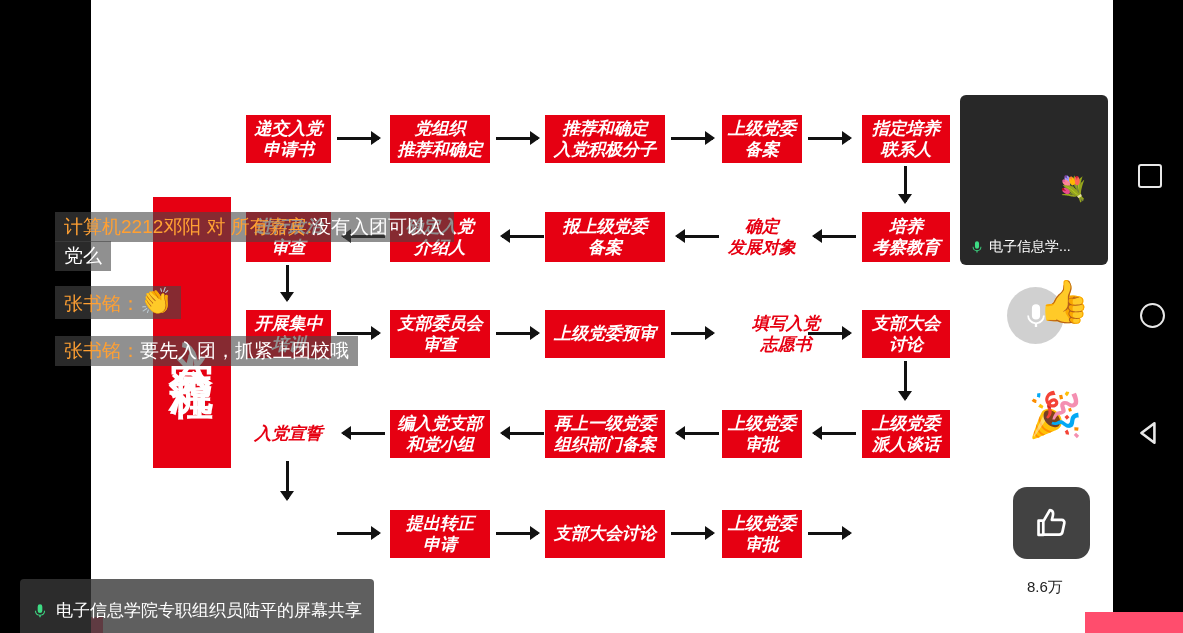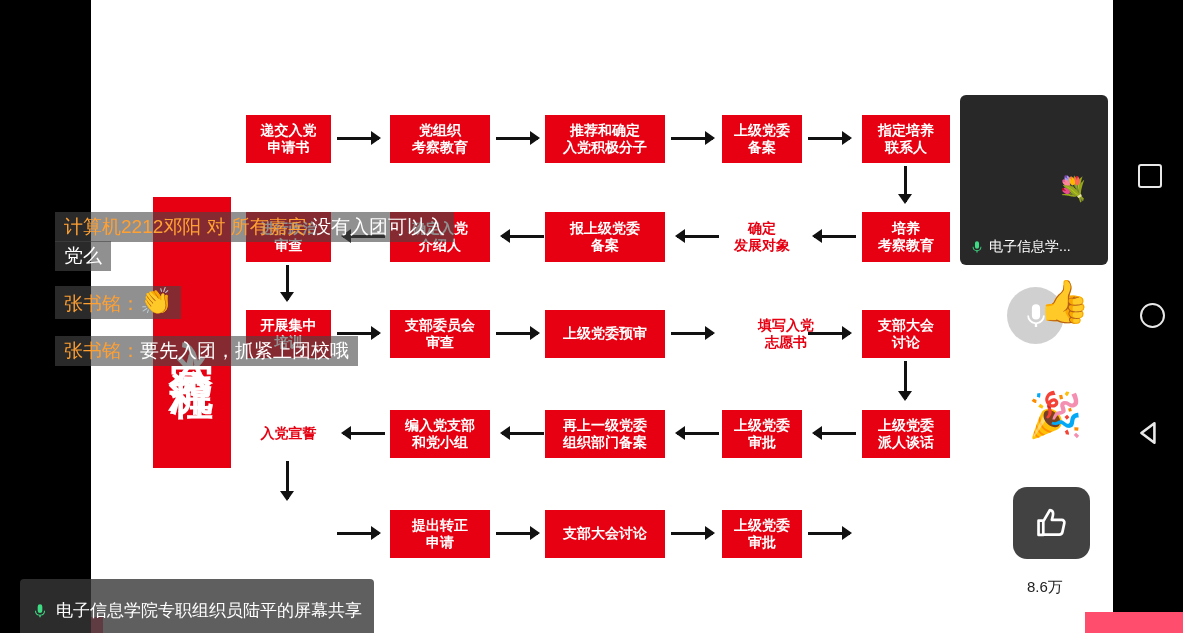--- a/index.html
+++ b/index.html
@@ -10,21 +10,21 @@
   .bar-right{position:absolute;left:1113px;top:0;width:70px;height:612px;background:#000;z-index:2;}
   .pink-strip{position:absolute;background:#ff4d6d;z-index:3;}
   .pink-a{left:1085px;top:612px;width:98px;height:21px;}
   .pink-b{left:91px;top:617px;width:12px;height:16px;}
 
   
   .banner{position:absolute;left:153px;top:197px;width:78px;height:271px;background:#e60012;color:#fff;
           z-index:4;writing-mode:vertical-rl;text-orientation:upright;font-size:44px;font-weight:bold;
           letter-spacing:14px;display:flex;align-items:center;justify-content:center;}
   .box{position:absolute;display:flex;align-items:center;justify-content:center;text-align:center;
-       font-weight:bold;font-size:14px;line-height:1.25;white-space:pre-line;z-index:4;}
+       font-weight:bold;font-size:17px;line-height:1.25;white-space:pre-line;z-index:4;font-style:italic;}
   .box.red{background:#e60012;color:#fff;}
   .box.white{background:#fff;color:#e60012;}
   .arr{position:absolute;background:#111;z-index:4;}
   .arr-r{height:3px;width:42px;}
   .arr-r::after{content:'';position:absolute;right:-9px;top:-6px;border:7px solid transparent;border-left:10px solid #111;}
   .arr-l{height:3px;width:42px;}
   .arr-l::after{content:'';position:absolute;left:-9px;top:-6px;border:7px solid transparent;border-right:10px solid #111;}
   .arr-d{width:3px;}
   .arr-d::after{content:'';position:absolute;bottom:-9px;left:-6px;border:7px solid transparent;border-top:10px solid #111;}
 
@@ -70,21 +70,21 @@
   <div class="bar-left"></div>
   <div class="bar-right"></div>
   <div class="pink-strip pink-a"></div>
   <div class="pink-strip pink-b"></div>
 
   <div class="banner">入党流程</div>
 
   <div class="box red" style="left:246px;top:115px;width:85px;height:48px">递交入党
 申请书</div>
   <div class="box red" style="left:390px;top:115px;width:100px;height:48px">党组织
-考察教育</div>
+推荐和确定</div>
   <div class="box red" style="left:545px;top:115px;width:120px;height:48px">推荐和确定
 入党积极分子</div>
   <div class="box red" style="left:722px;top:115px;width:80px;height:48px">上级党委
 备案</div>
   <div class="box red" style="left:862px;top:115px;width:88px;height:48px">指定培养
 联系人</div>
 
   <div class="box red" style="left:246px;top:212px;width:85px;height:50px">进行政治
 审查</div>
   <div class="box red" style="left:390px;top:212px;width:100px;height:50px">确定入党

